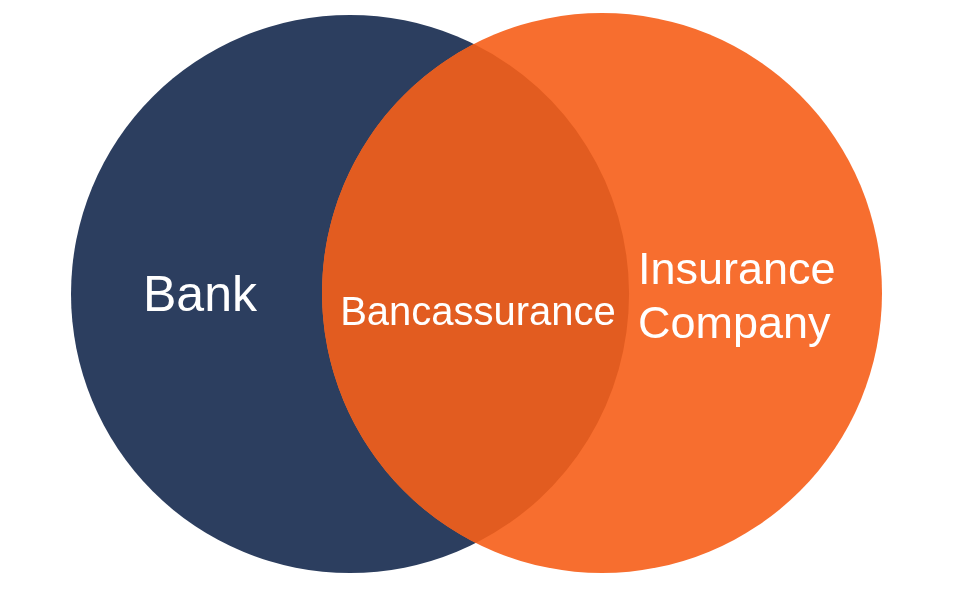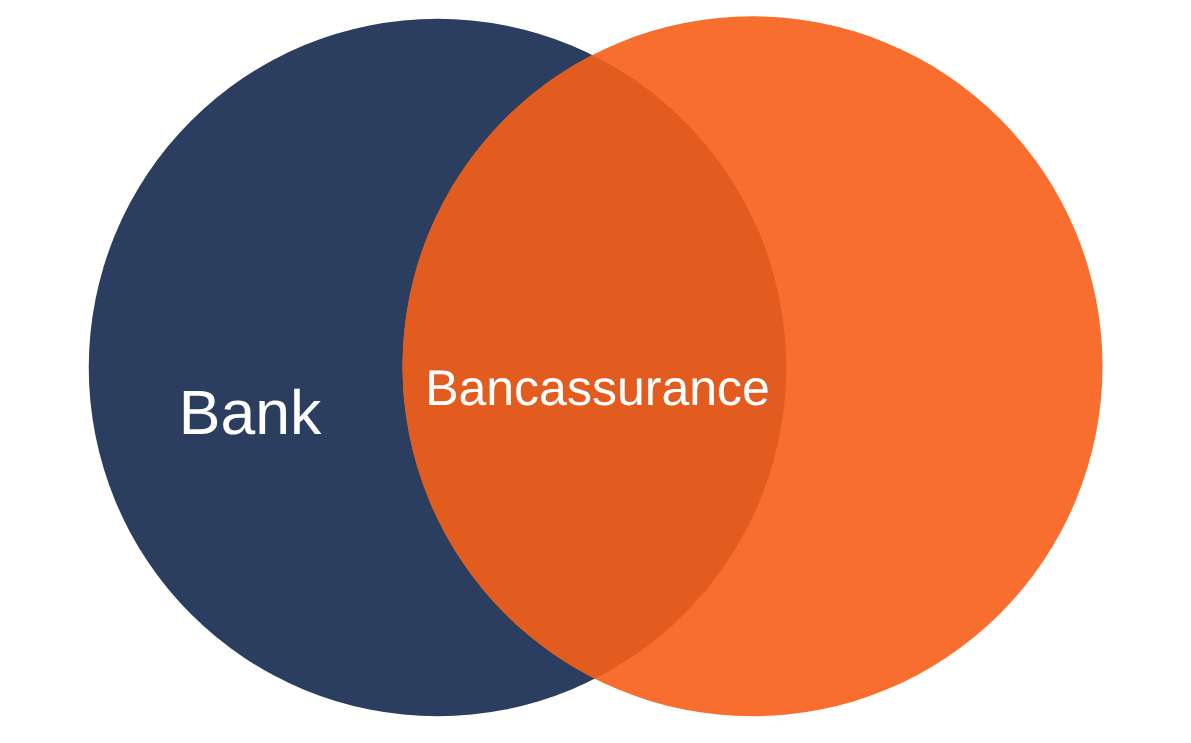--- a/index.html
+++ b/index.html
@@ -29,21 +29,20 @@
     -webkit-font-smoothing: antialiased;
   }
   .label-bank {
     left: 60px;
     top: 266px;
     width: 280px;
     text-align: center;
     font-size: 50px;
     line-height: 56px;
     font-weight: 400;
-    margin-top: 36px;
   }
   .label-overlap {
     left: 328px;
     top: 268px;
     width: 300px;
     text-align: center;
     font-size: 40px;
     line-height: 48px;
     font-weight: 400;
     margin-top: 19px;
@@ -66,14 +65,18 @@
   <svg class="venn-svg" viewBox="0 0 953 594" xmlns="http://www.w3.org/2000/svg">
     <circle cx="350" cy="294" r="279" fill="#2C3E5F"></circle>
     <circle cx="602" cy="293" r="280" fill="#F76E2F"></circle>
     <path d="M 473.9 44.0 A 280 280 0 0 0 475.9 543.0 A 279 279 0 0 0 473.9 44.0 Z" fill="#E25C20"></path>
   </svg>
 
   <div class="label label-bank">Bank</div>
 
   <div class="label label-overlap">Bancassurance</div>
 
+  <div class="label label-insurance">
+    <div>Insurance</div>
+    <div>Company</div>
+  </div>
 
 </div>
 
 </body></html>

